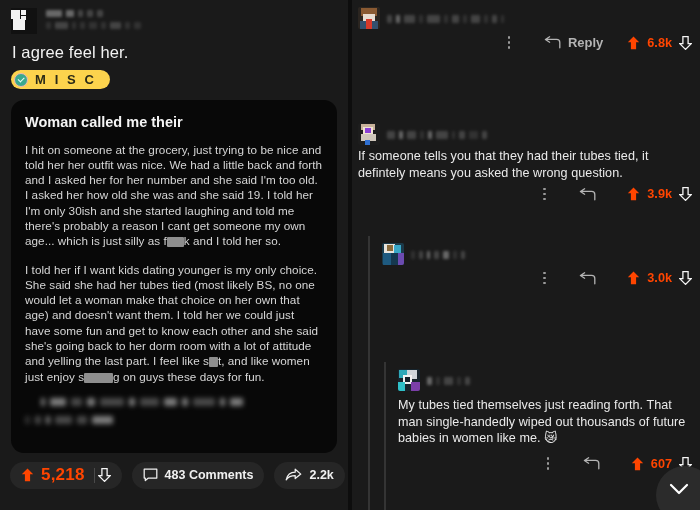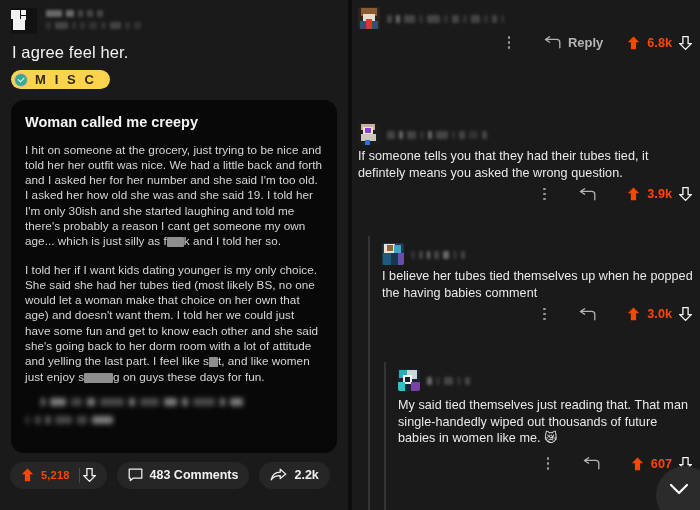--- a/index.html
+++ b/index.html
@@ -127,21 +127,21 @@
     display:flex;align-items:center;gap:10px;
     padding:9px 0 0 10px;
   }
   .pill{
     display:inline-flex;align-items:center;
     background:#262626;border-radius:999px;
     height:27px;box-sizing:border-box;
     padding:0 11px;
   }
   .pill .vcount{
-    font-size:11px;font-weight:700;color:#ff4500;
+    font-size:17px;font-weight:700;color:#ff4500;
     margin:4px 7px;letter-spacing:.2px;
   }
   .pill .label{
     font-size:12.5px;font-weight:700;color:#f0f0f0;
     margin-left:7px;
   }
   .pill-sep{
     width:1px;height:15px;background:#4a4a4a;margin:0 3px 0 2px;
   }
   .ico{display:inline-block;line-height:0;}
@@ -227,21 +227,21 @@
     <div class="post-title">I agree feel her.</div>
 
     <div class="badge-row">
       <span class="badge">
         <span class="badge-icon"></span>
         <span class="badge-text">M I S C</span>
       </span>
     </div>
 
     <div class="post-card">
-      <div class="card-title">Woman called me creepy</div>
+      <div class="card-title">Woman called me their</div>
 
       <p class="card-para"><span>I hit on someone at the grocery, just trying to be nice and told her her outfit was nice. We had a little back and forth and I asked her for her number and she said I'm too old. I asked her how old she was and she said 19. I told her I'm only 30ish and she started laughing and told me there's probably a reason I cant get someone my own age... which is just silly as f</span><span class="redact" style="width:17px;"></span><span>k and I told her so.</span></p>
 
       <p class="card-para"><span>I told her if I want kids dating younger is my only choice. She said she had her tubes tied (most likely BS, no one would let a woman make that choice on her own that age) and doesn't want them. I told her we could just have some fun and get to know each other and she said she's going back to her dorm room with a lot of attitude and yelling the last part. I feel like s</span><span class="redact" style="width:9px;"></span><span>t, and like women just enjoy s</span><span class="redact" style="width:29px;"></span><span>g on guys these days for fun.</span></p>
 
       <div class="blurtext" style="margin-top:14px;padding-left:16px;">
         <span class="bt" style="width:4px;"></span>
         <span class="bt" style="width:16px;"></span>
         <span class="bt d" style="width:11px;"></span>
         <span class="bt" style="width:8px;"></span>
@@ -435,21 +435,20 @@
               <span class="blur-chip dark" style="width:4px;height:8px;"></span>
               <span class="blur-chip dim" style="width:4px;height:8px;"></span>
               <span class="blur-chip" style="width:3px;height:8px;"></span>
               <span class="blur-chip dim" style="width:5px;height:8px;"></span>
               <span class="blur-chip" style="width:6px;height:8px;"></span>
               <span class="blur-chip dark" style="width:4px;height:8px;"></span>
               <span class="blur-chip dim" style="width:4px;height:8px;"></span>
             </div>
           </div>
         </div>
-        <div class="cmt-body" style="padding-left:30px;padding-right:6px;">I believe her tubes tied themselves up when he popped the having babies comment</div>
         <div class="cmt-actions">
           <span class="kebab">
               <i></i>
               <i></i>
               <i></i>
             </span>
           <span class="reply-btn">
             <span class="ico">
               <svg width="17" height="13" viewBox="0 0 17 13">
                   <path d="M15.8 11.8 L15.8 6.4 C15.8 4.6 14.4 3.4 12.6 3.4 L2.1 3.4 M5.6 0.8 L1.4 3.5 L5.6 6.2" fill="none" stroke="#b4b4b4" stroke-width="1.3" stroke-linecap="round" stroke-linejoin="round"></path>
@@ -489,21 +488,21 @@
           <div class="sub-lines">
             <div class="blur-row" style="margin-bottom:0;">
               <span class="blur-chip" style="width:5px;height:8px;"></span>
               <span class="blur-chip dark" style="width:4px;height:8px;"></span>
               <span class="blur-chip dim" style="width:9px;height:8px;"></span>
               <span class="blur-chip dark" style="width:4px;height:8px;"></span>
               <span class="blur-chip dim" style="width:5px;height:8px;"></span>
             </div>
           </div>
         </div>
-        <div class="cmt-body" style="padding-left:46px;padding-right:10px;padding-top:6px;">My said tied themselves just reading that. That man single-handedly wiped out thousands of future babies in women like me. 😿</div>
+        <div class="cmt-body" style="padding-left:46px;padding-right:10px;padding-top:6px;">My tubes tied themselves just reading forth. That man single-handedly wiped out thousands of future babies in women like me. 😿</div>
         <div class="cmt-actions" style="padding-top:10px;">
           <span class="kebab">
               <i></i>
               <i></i>
               <i></i>
             </span>
           <span class="reply-btn">
             <span class="ico">
               <svg width="17" height="13" viewBox="0 0 17 13">
                   <path d="M15.8 11.8 L15.8 6.4 C15.8 4.6 14.4 3.4 12.6 3.4 L2.1 3.4 M5.6 0.8 L1.4 3.5 L5.6 6.2" fill="none" stroke="#b4b4b4" stroke-width="1.3" stroke-linecap="round" stroke-linejoin="round"></path>

